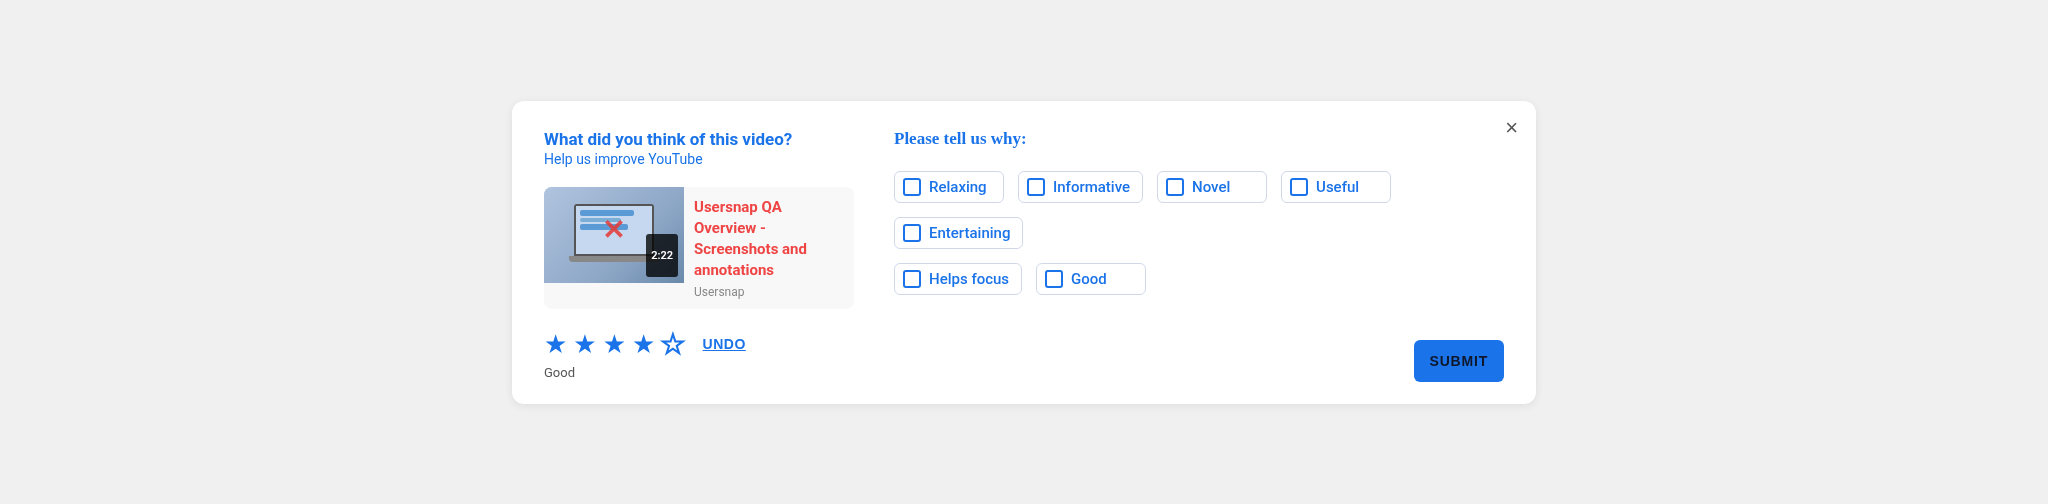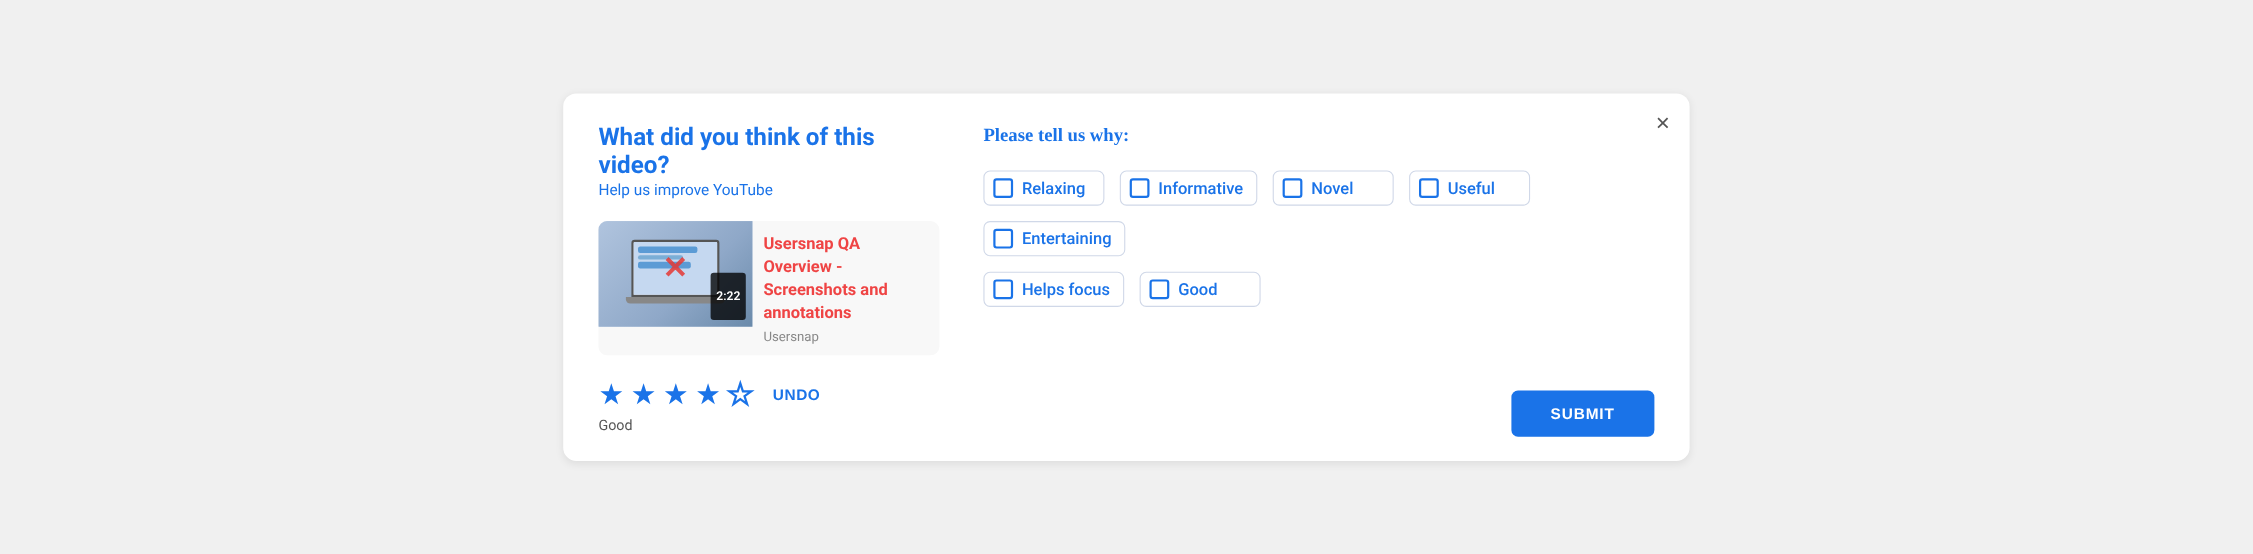--- a/index.html
+++ b/index.html
@@ -23,21 +23,21 @@
       display: flex;
       gap: 40px;
     }
     
     .left-panel {
       flex: 0 0 310px;
       display: flex;
       flex-direction: column;
     }
     .main-question {
-      font-size: 22px;
+      font-size: 17px;
       font-weight: 700;
       color: #1a73e8;
       margin-bottom: 2px;
     }
     .sub-question {
       font-size: 14px;
       color: #1a73e8;
       margin-bottom: 20px;
     }
     .video-card {
@@ -169,20 +169,21 @@
     .star.filled { color: #1a73e8; }
     .star.empty { color: transparent; -webkit-text-stroke: 2px #1a73e8; }
     .undo-btn {
       font-size: 14px;
       font-weight: 700;
       color: #1a73e8;
       background: none;
       border: none;
       cursor: pointer;
       letter-spacing: 0.5px;
+      text-decoration: underline;
     }
     .rating-label {
       font-size: 13px;
       color: #555;
       margin-top: 2px;
     }
     
     .right-panel {
       flex: 1;
       display: flex;
@@ -243,24 +244,24 @@
       border: none;
       line-height: 1;
     }
     .submit-wrap {
       position: absolute;
       bottom: 22px;
       right: 32px;
     }
     .submit-btn {
       background: #1a73e8;
-      color: #ffffff;
+      color: #0f172a;
       font-size: 14px;
       font-weight: 700;
-      padding: 13px 36px;
+      padding: 13px 16px;
       border: none;
       border-radius: 6px;
       cursor: pointer;
       letter-spacing: 0.8px;
     }
   </style>
 </head>
 <body>
 
 <div class="card">

